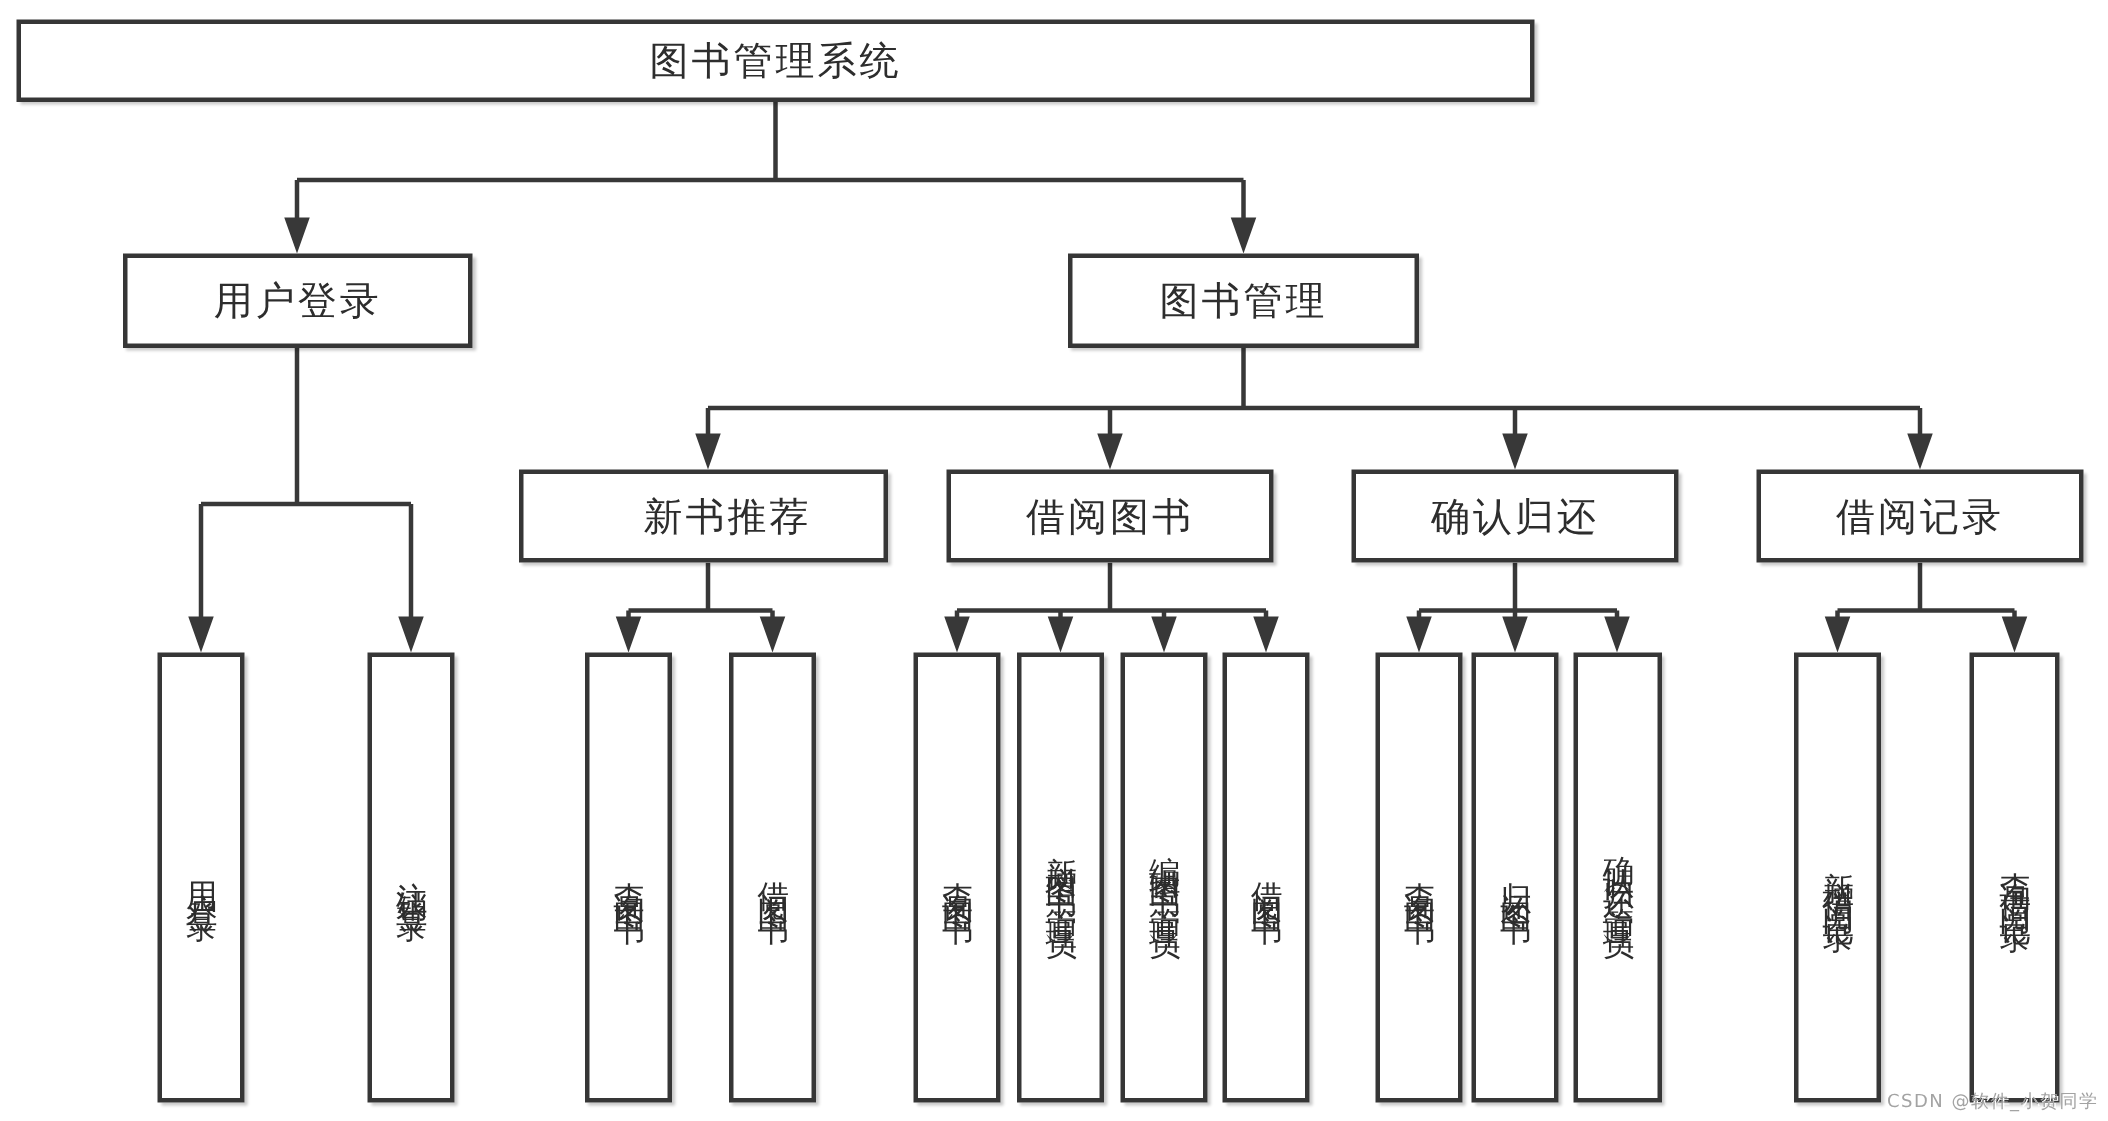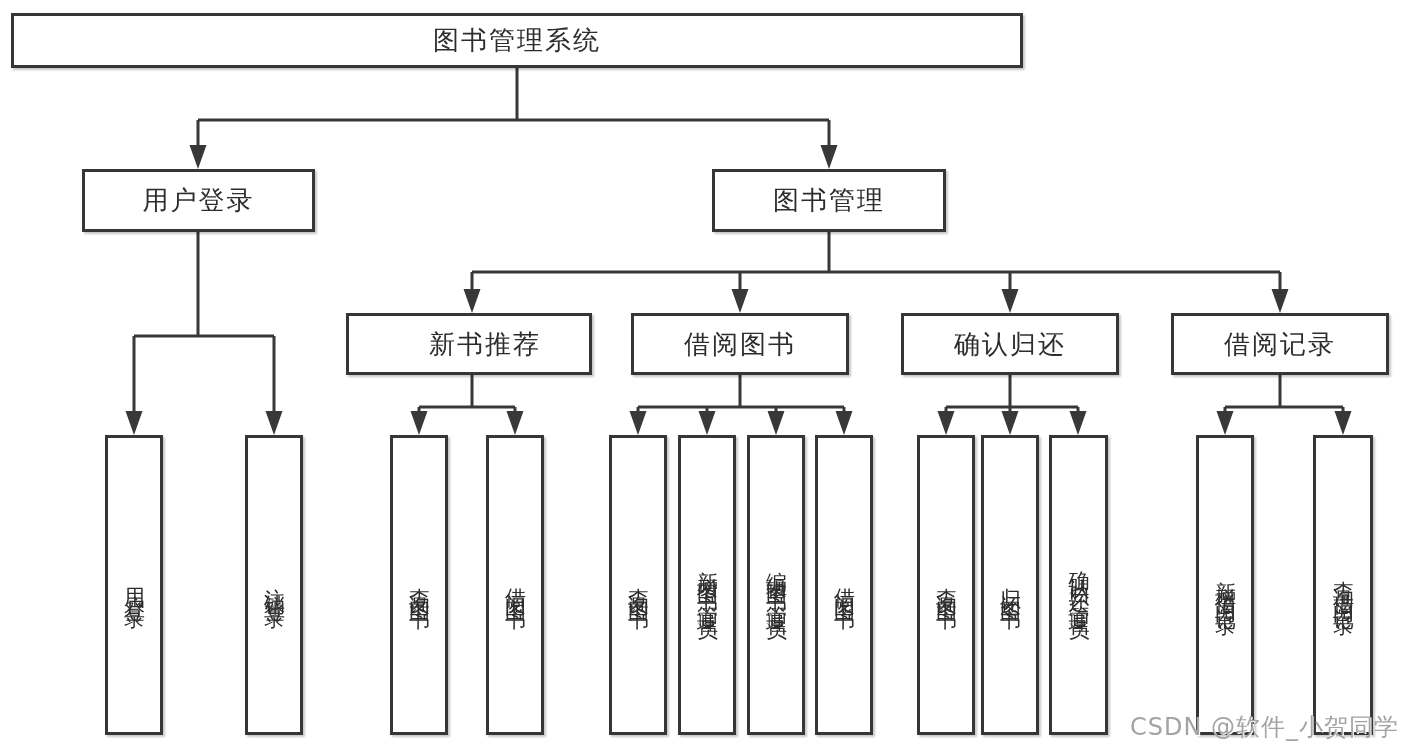--- a/index.html
+++ b/index.html
@@ -29,21 +29,21 @@
     writing-mode: vertical-rl;
     font-size: 21px;
     letter-spacing: 7px;
     line-height: 1;
     padding: 6px 0;
   }
   .wm {
     position: absolute;
     right: 6px;
     bottom: 4px;
-    font-size: 24px;
+    font-size: 12px;
     color: #a3a3a3;
     letter-spacing: 1px;
     text-shadow: 1px 1px 0 #ffffff;
     white-space: nowrap;
   }
 </style>
 </head>
 <body>
 
 <div class="canvas">

